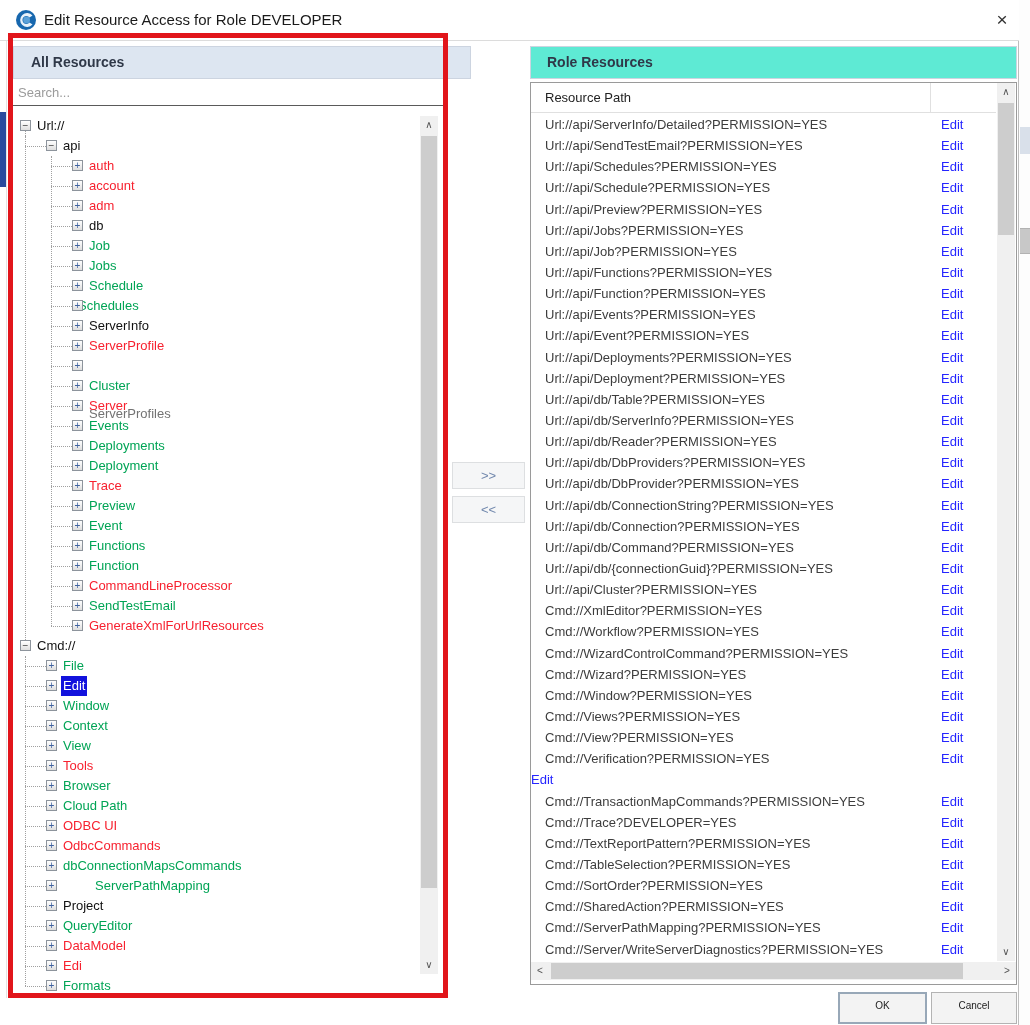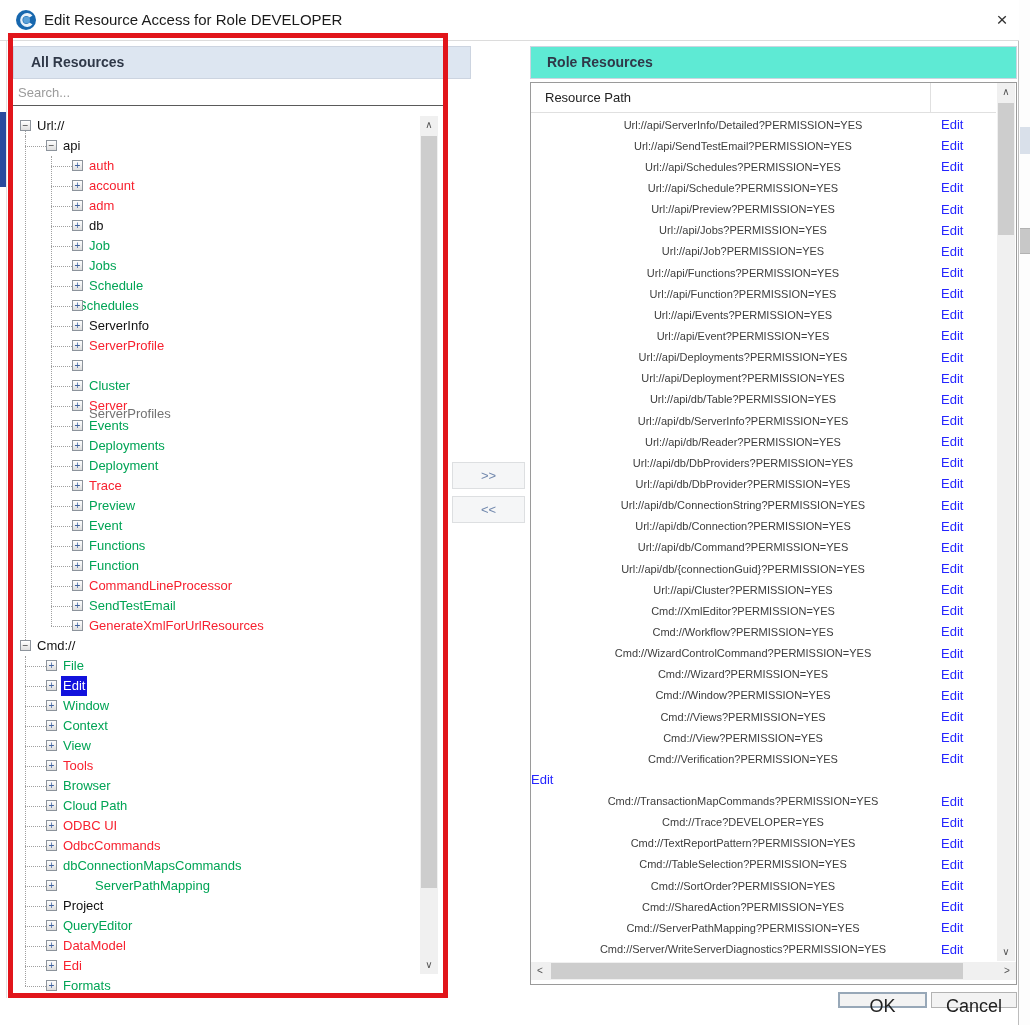--- a/index.html
+++ b/index.html
@@ -55,25 +55,25 @@
   .xfer{position:absolute;left:452px;width:73px;height:27px;background:#f5f6f7;border:1px solid #dddfe1;color:#7188ad;font-size:13px;text-align:center;line-height:25px;cursor:pointer;box-sizing:border-box;}
   .xfer-add{top:462px;}
   .xfer-rem{top:496px;}
 
   
   .listbox{position:absolute;left:530px;top:82px;width:487px;height:903px;border:1px solid #9a9a9a;box-sizing:border-box;background:#fff;}
   .col-header{position:absolute;left:531px;top:83px;width:465px;height:30px;line-height:30px;font-size:13px;color:#222;padding-left:14px;box-sizing:border-box;border-bottom:1px solid #e0e0e0;background:#fff;}
   .col-divider{position:absolute;left:930px;top:83px;width:1px;height:30px;background:#e0e0e0;}
   #rows{position:absolute;left:531px;top:114px;width:465px;height:846px;overflow:hidden;}
   .rrow{height:21.15px;display:flex;align-items:center;}
-  .rpath{flex:1;font-size:11px;color:#3d3d3d;padding-left:14px;white-space:nowrap;overflow:hidden;text-align:center;}
+  .rpath{flex:1;font-size:13px;color:#3d3d3d;padding-left:14px;white-space:nowrap;overflow:hidden;}
   .redit{width:55px;font-size:13px;cursor:pointer;text-decoration:none;}
 
   
-  .btn{position:absolute;top:992px;height:16px;background:#f3f3f3;font-size:18px;color:#222;text-align:center;line-height:26px;cursor:pointer;box-sizing:border-box;}
+  .btn{position:absolute;top:992px;height:32px;background:#f3f3f3;font-size:10px;color:#222;text-align:center;line-height:26px;cursor:pointer;box-sizing:border-box;}
   .btn-ok{left:838px;width:89px;border:2px solid #98a8b8;line-height:24px;}
   .btn-cancel{left:931px;width:86px;border:1px solid #b3b3b3;}
 </style>
 </head>
 <body>
 
 <div class="screen">
 
   <div class="edge-line-left"></div>
   <div class="frag-blue"></div>

